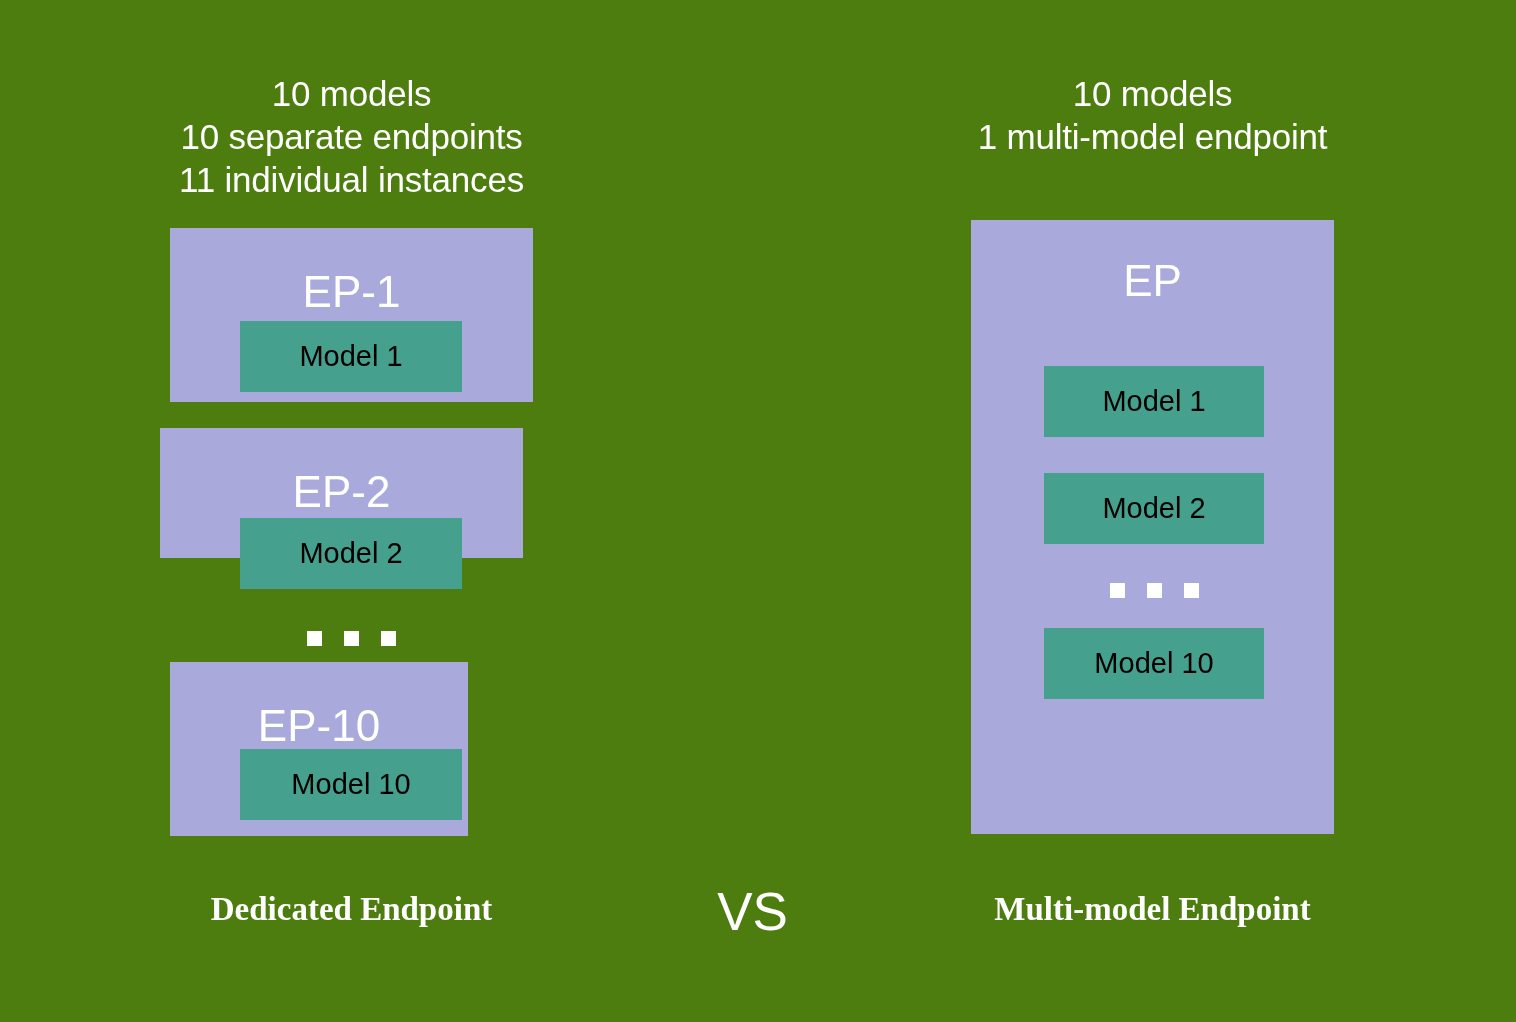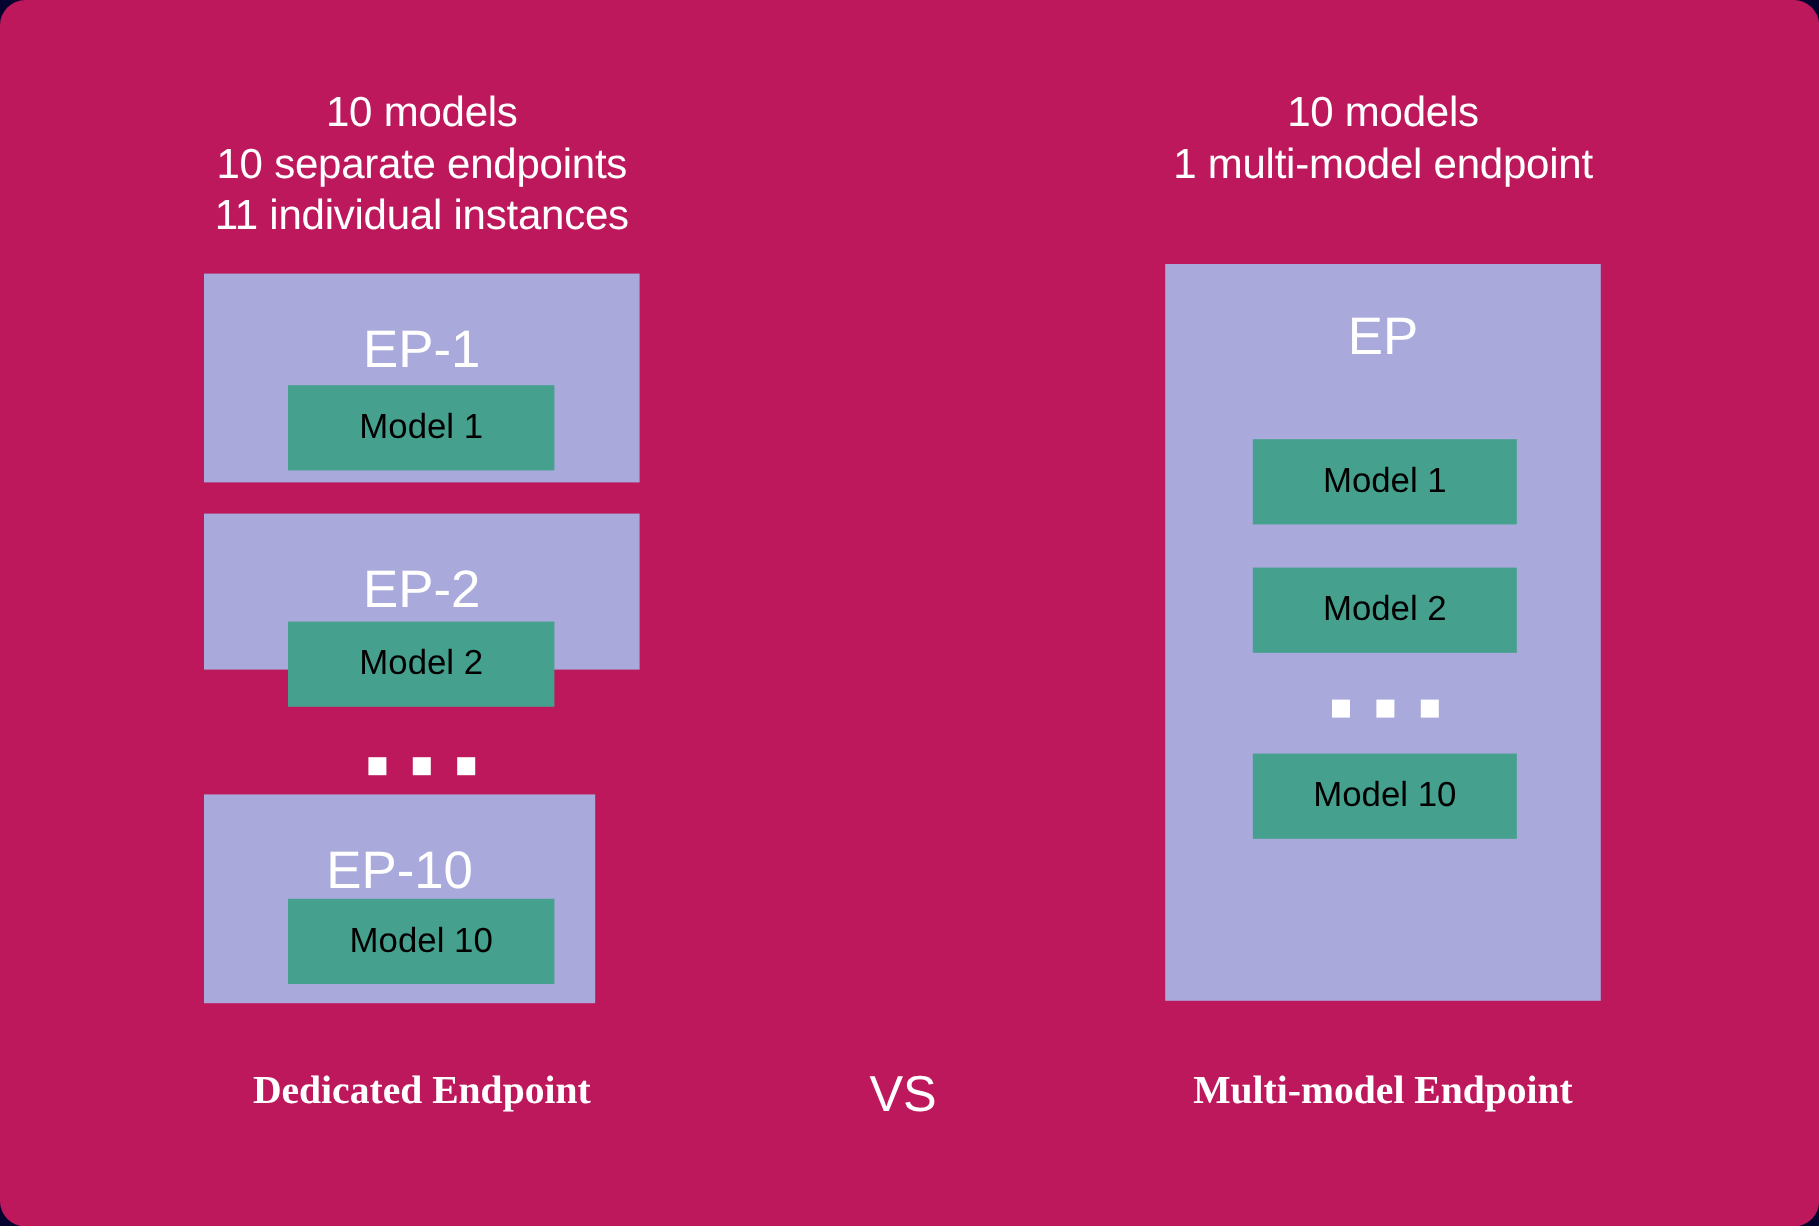--- a/index.html
+++ b/index.html
@@ -9,23 +9,22 @@
     background: #04042e;
   }
   body {
     font-family: "Liberation Sans", sans-serif;
     -webkit-font-smoothing: antialiased;
   }
   #slide {
     position: relative;
     width: 1516px;
     height: 1022px;
-    background: #be185d;
+    background: #4d7c0f;
     overflow: hidden;
-    border-radius: 21px;
   }
 
   
   .caption {
     position: absolute;
     color: #ffffff;
     font-size: 35px;
     line-height: 43px;
     text-align: center;
     font-weight: normal;
@@ -90,21 +89,21 @@
     font-size: 33px;
     line-height: 40px;
     font-weight: bold;
     text-align: center;
     white-space: nowrap;
     font-family: Liberation Serif, serif;
   }
   .vs-label {
     position: absolute;
     color: #ffffff;
-    font-size: 42px;
+    font-size: 53px;
     line-height: 48px;
     font-weight: normal;
     text-align: center;
     white-space: nowrap;
   }
 </style>
 </head>
 <body>
 
 <div id="slide">
@@ -113,32 +112,32 @@
     <span class="cline">10 models</span>
     <span class="cline">10 separate endpoints</span>
     <span class="cline">11 individual instances</span>
   </div>
 
   <div class="ep-panel" style="left:170px; top:228px; width:363px; height:174px;padding-left:39px;">
     <div class="ep-title" style="top:38px;">EP-1</div>
   </div>
   <div class="model-box" style="left:240px; top:321px; width:222px; height:71px;">Model 1</div>
 
-  <div class="ep-panel" style="left:170px; top:428px; width:363px; height:130px;">
+  <div class="ep-panel" style="left:160px; top:428px; width:363px; height:130px;">
     <div class="ep-title" style="top:38px;">EP-2</div>
   </div>
   <div class="model-box" style="left:240px; top:518px; width:222px; height:71px;">Model 2</div>
 
   <div class="ellipsis" style="left:240px; top:618px; width:222px; height:40px;">
     <span class="dot"></span>
     <span class="dot"></span>
     <span class="dot"></span>
   </div>
 
-  <div class="ep-panel" style="left:170px; top:662px; width:326px; height:174px;">
+  <div class="ep-panel" style="left:170px; top:662px; width:298px; height:174px;">
     <div class="ep-title" style="top:38px;">EP-10</div>
   </div>
   <div class="model-box" style="left:240px; top:749px; width:222px; height:71px;">Model 10</div>
 
   <div class="bottom-label" style="left:170px; top:889px; width:363px;">Dedicated Endpoint</div>
 
   <div class="vs-label" style="left:640px; top:888px; width:225px;">VS</div>
 
   <div id="caption-right" class="caption">
     <span class="cline">10 models</span>

